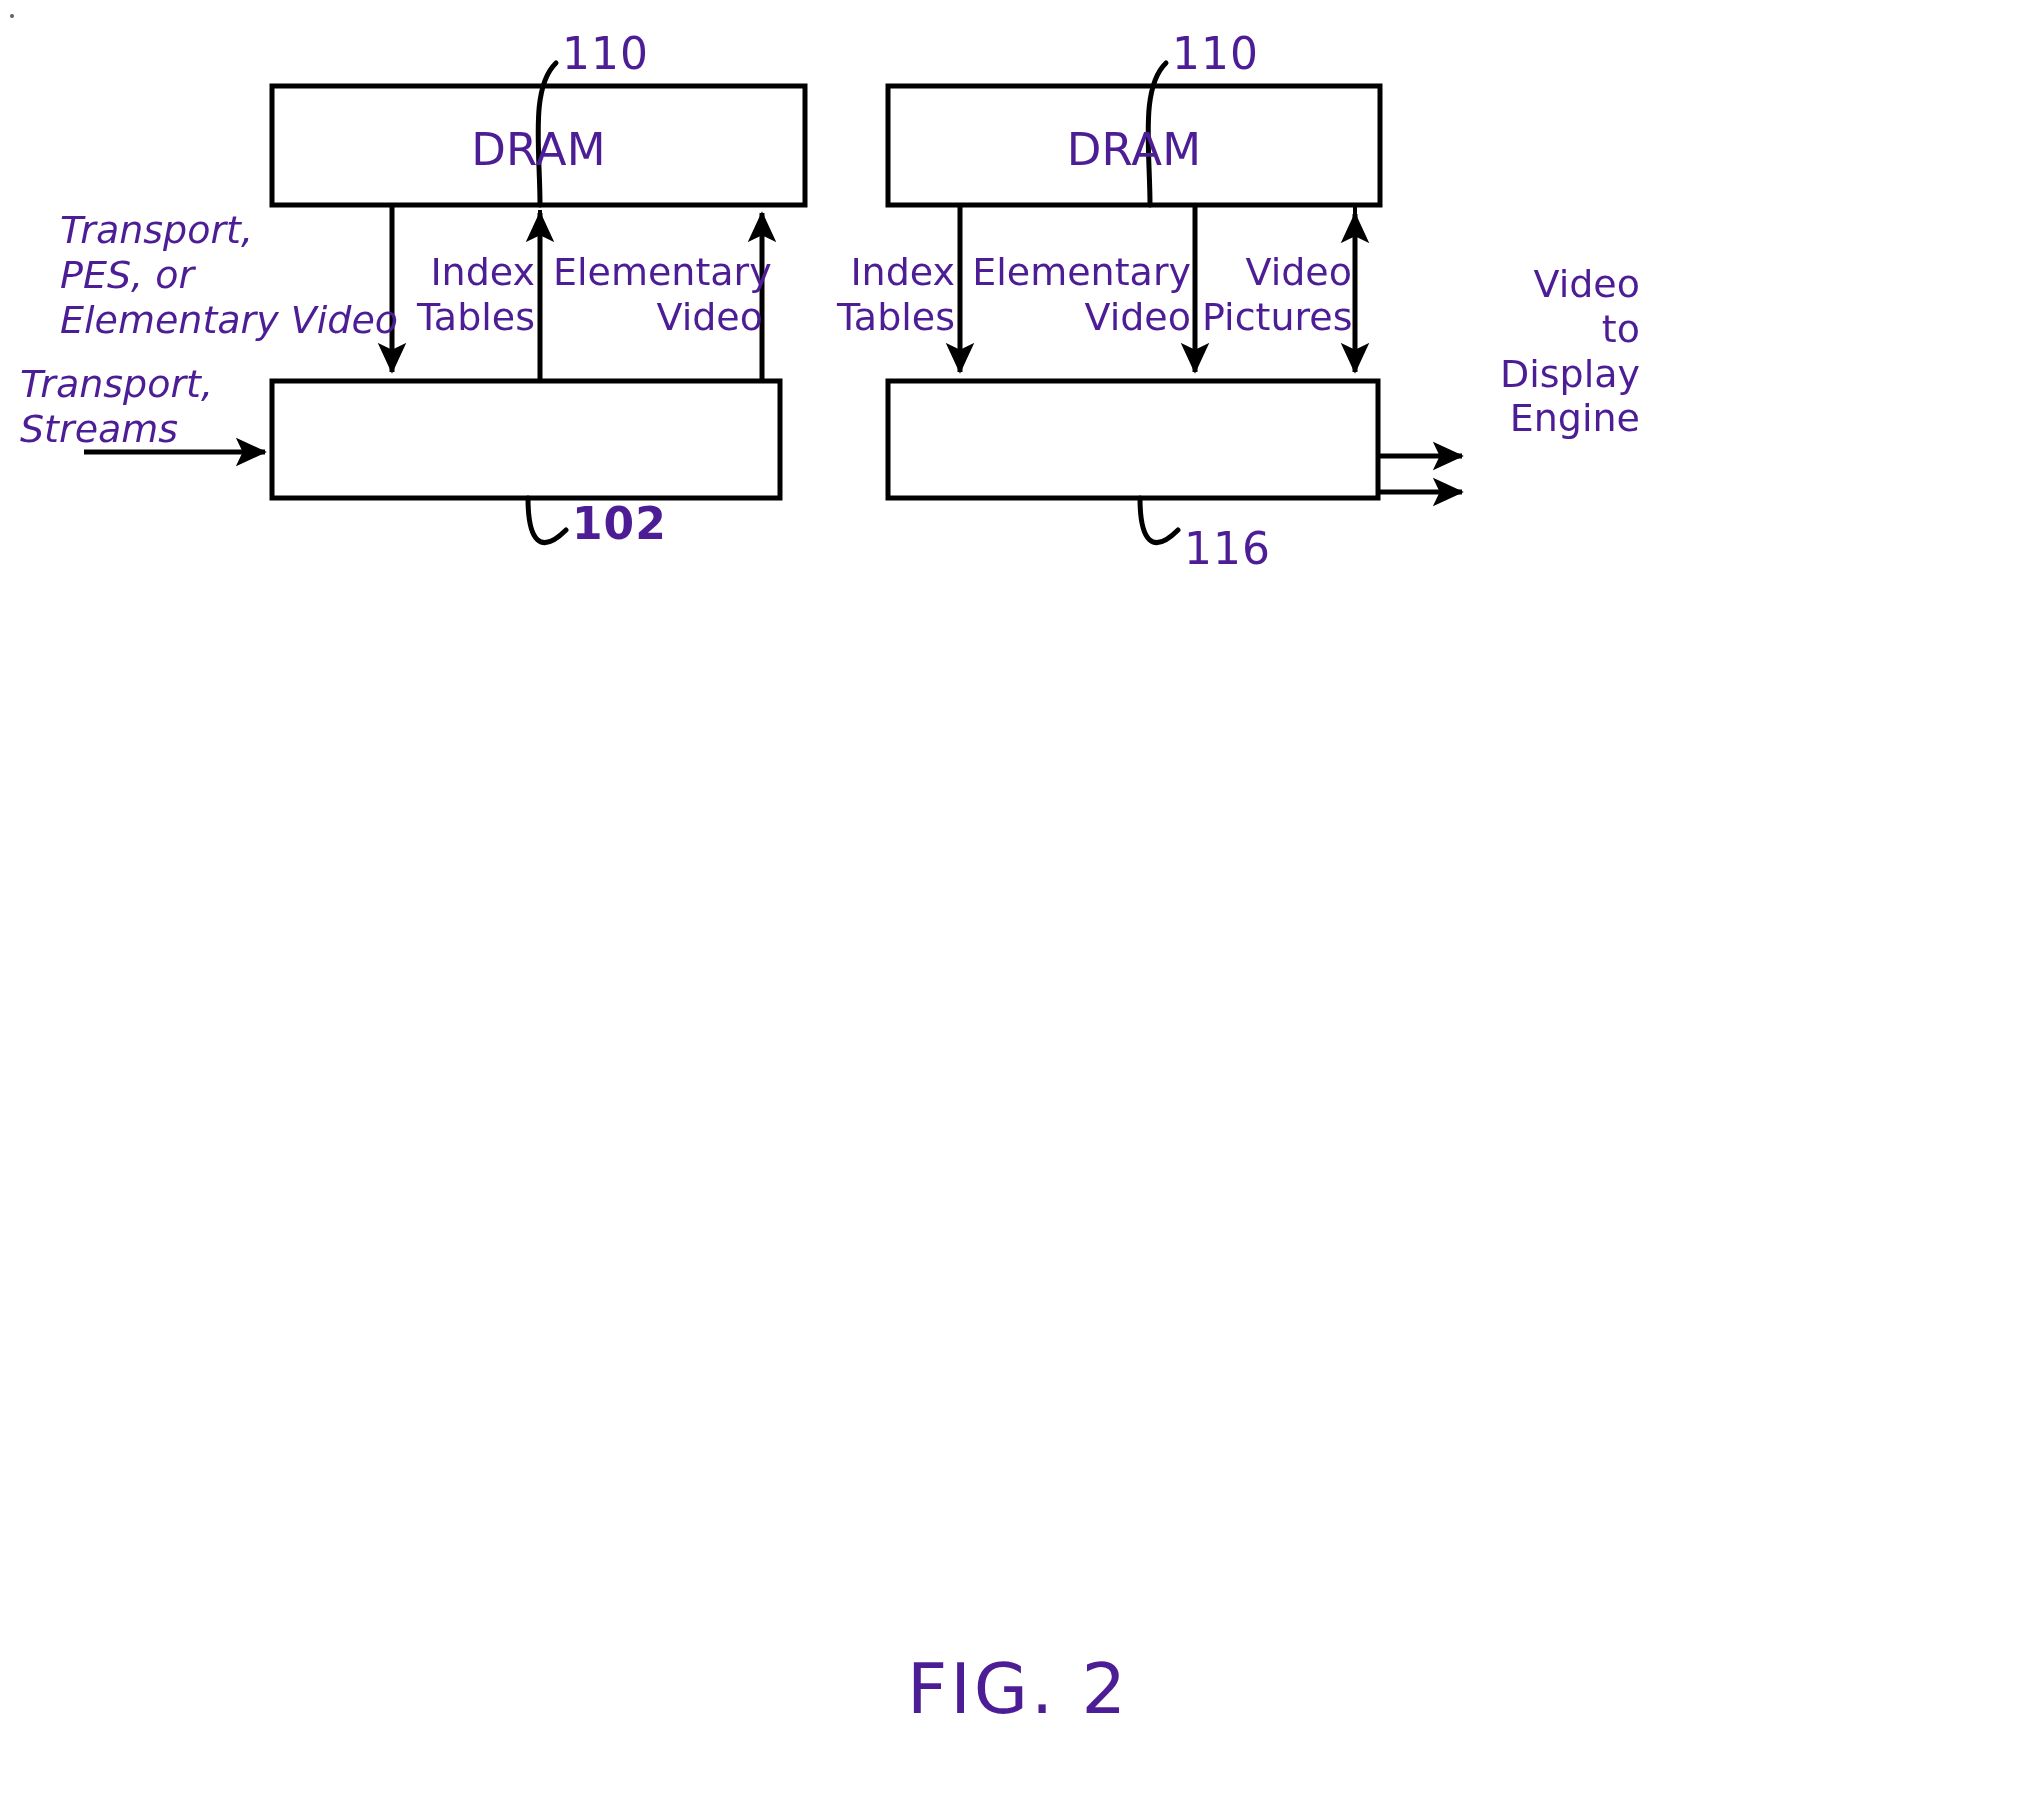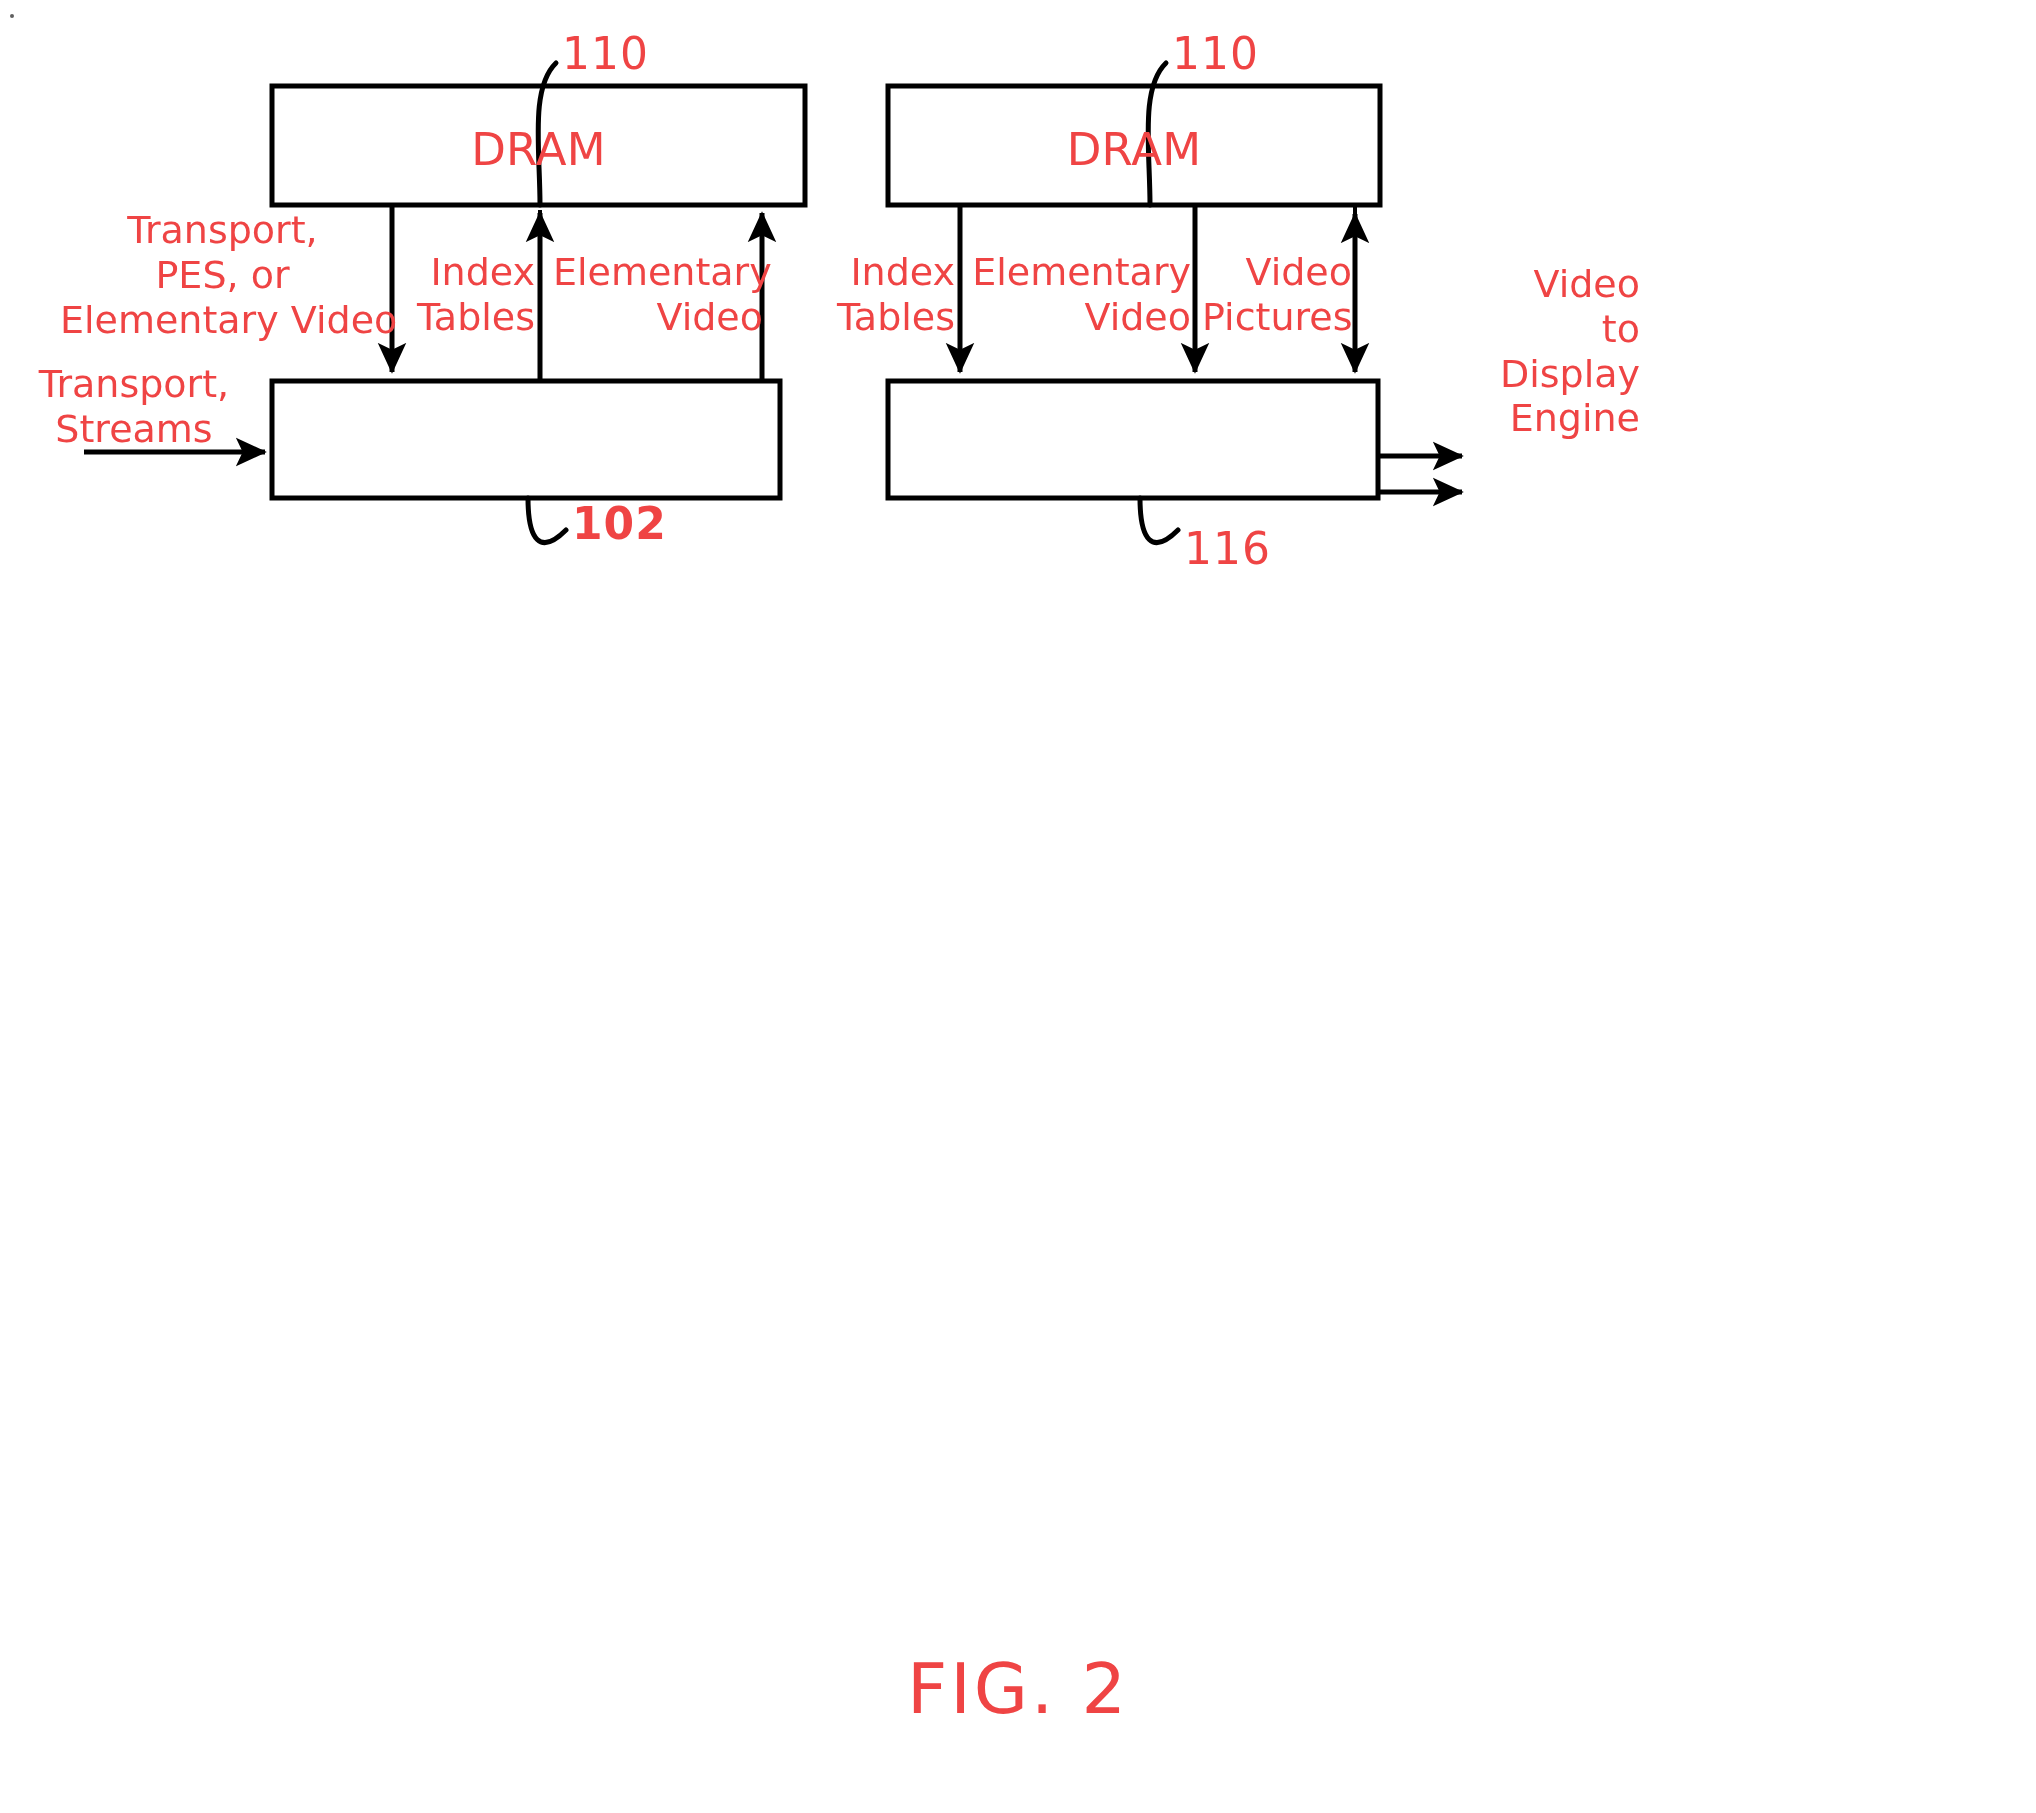--- a/index.html
+++ b/index.html
@@ -27,34 +27,34 @@
     left: 0;
     top: 0;
     width: 2036px;
     height: 1813px;
     display: block;
   }
   .txt {
     position: absolute;
     white-space: pre;
     line-height: 1.18;
-    color: #ef4444;
+    color: #4c1d95;
     font-family: "DejaVu Sans", "Liberation Sans", sans-serif;
   }
   .box-label {
     font-size: 45px;
     text-align: center;
     letter-spacing: 0.2px;
   }
   .flow-label {
     font-size: 38px;
     text-align: right;
     letter-spacing: 0px;
   }
-  .flow-label.right-align { text-align: center; }
+  .flow-label.right-align { text-align: left; font-style: italic; }
   .ref-num {
     font-size: 44px;
     letter-spacing: 1px;
   }
   .fig-caption {
     font-size: 70px;
     letter-spacing: 3px;
     text-align: center;
     width: 100%;
     left: 0;

